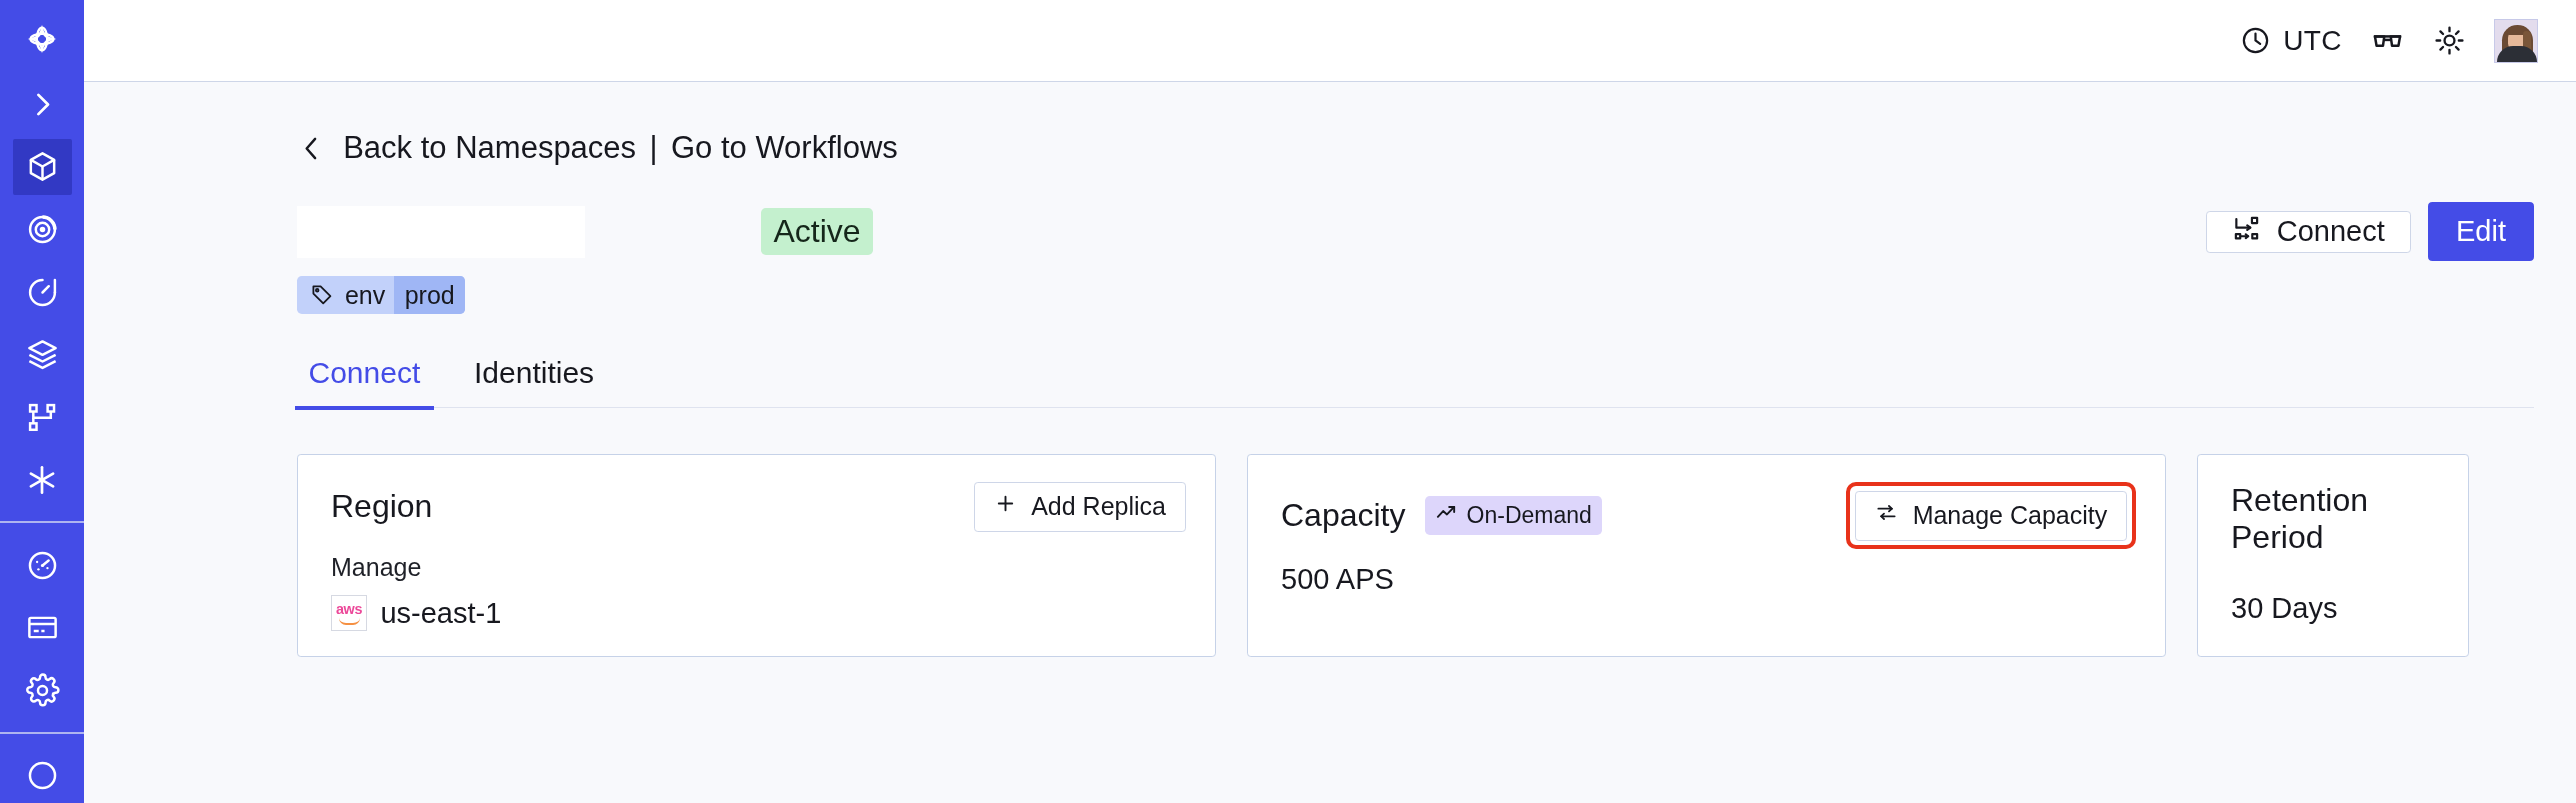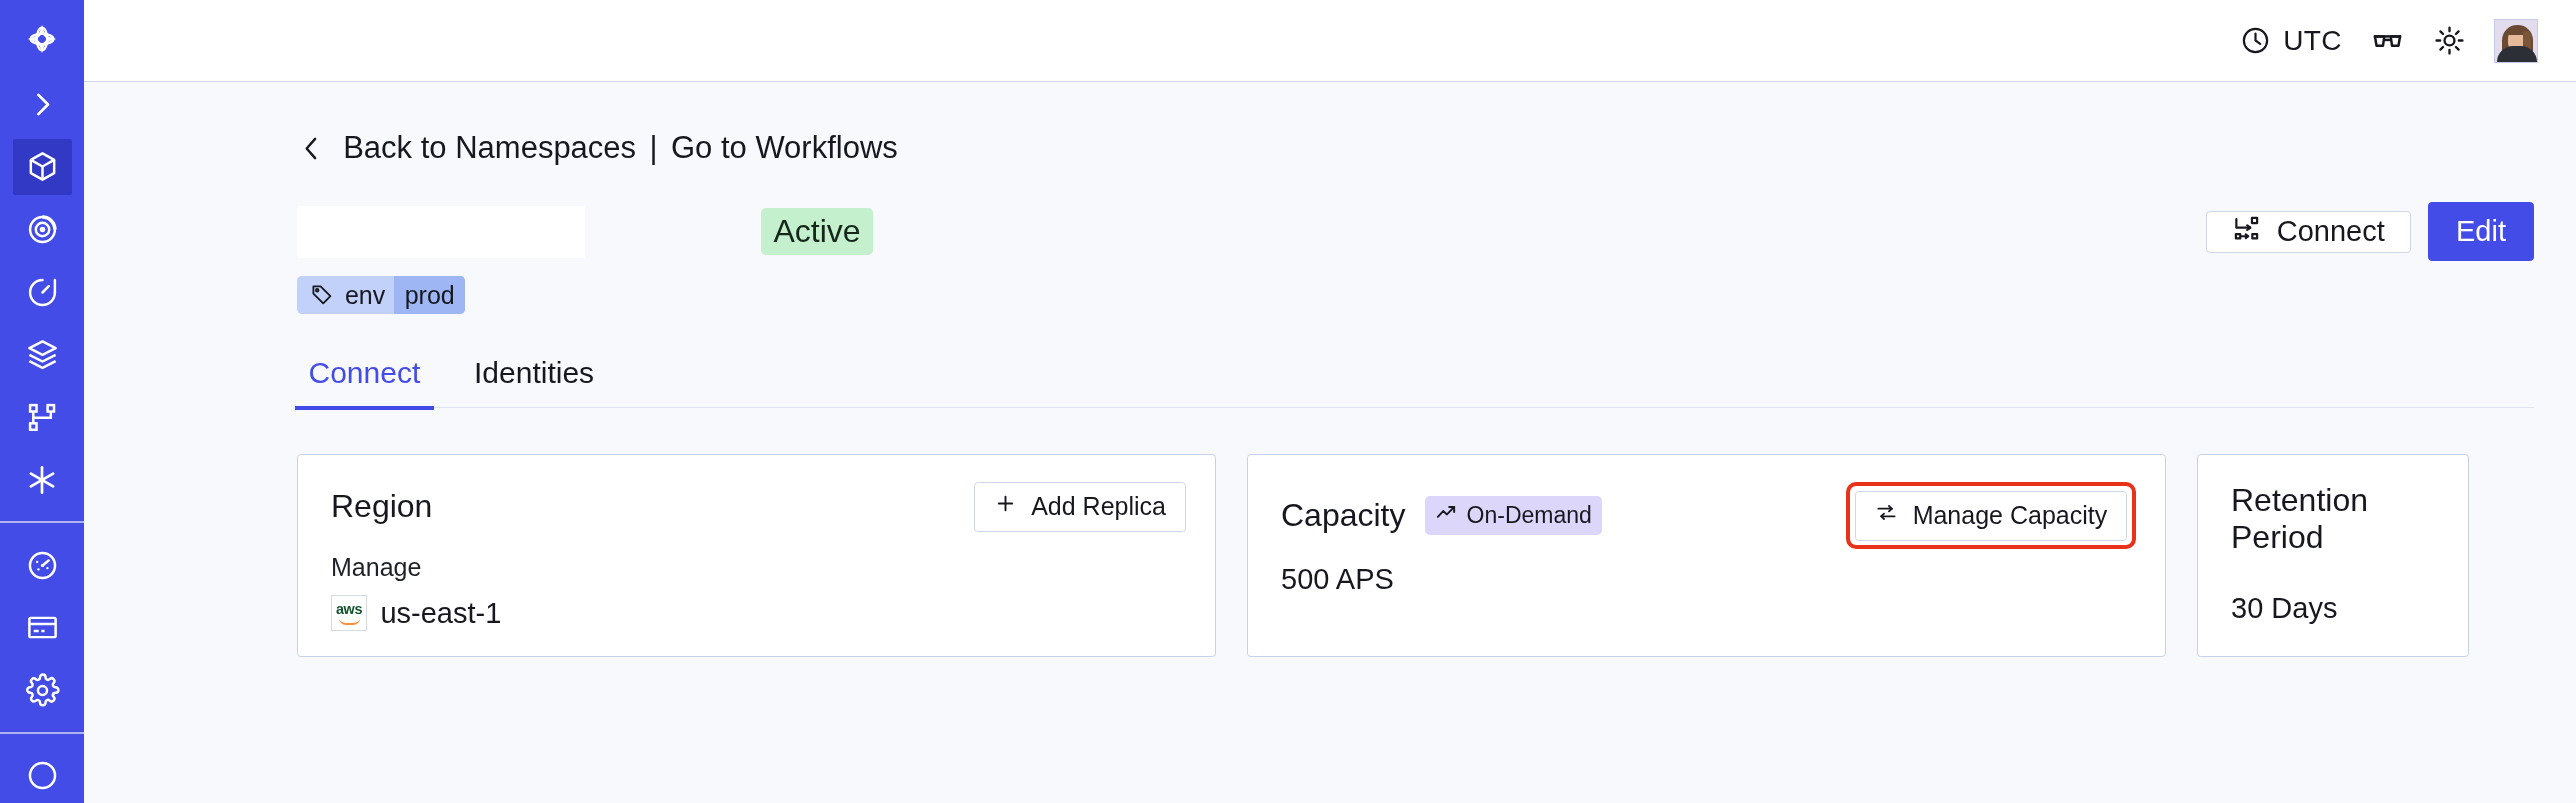--- a/index.html
+++ b/index.html
@@ -227,21 +227,21 @@
   }
   .card-retention .card-value { margin-top: 36px; }
   .aws-logo {
     width: 36px; height: 36px;
     border: 1.9px solid #d6d9e2;
     background: #ffffff;
     display: flex; flex-direction: column; align-items: center; justify-content: center;
     flex: 0 0 36px;
   }
   .aws-logo .aws-text {
-    font-size: 14.4px; font-weight: bold; color: #14532d;
+    font-size: 14.4px; font-weight: bold; color: #ec4899;
     letter-spacing: -0.4px; line-height: 1;
   }
   .aws-logo .aws-smile {
     width: 21px; height: 6.7px;
     border-bottom: 2.9px solid #f59042;
     border-radius: 0 0 11.5px 11.5px;
     margin-top: 1.9px;
   }
 </style>
 </head>

